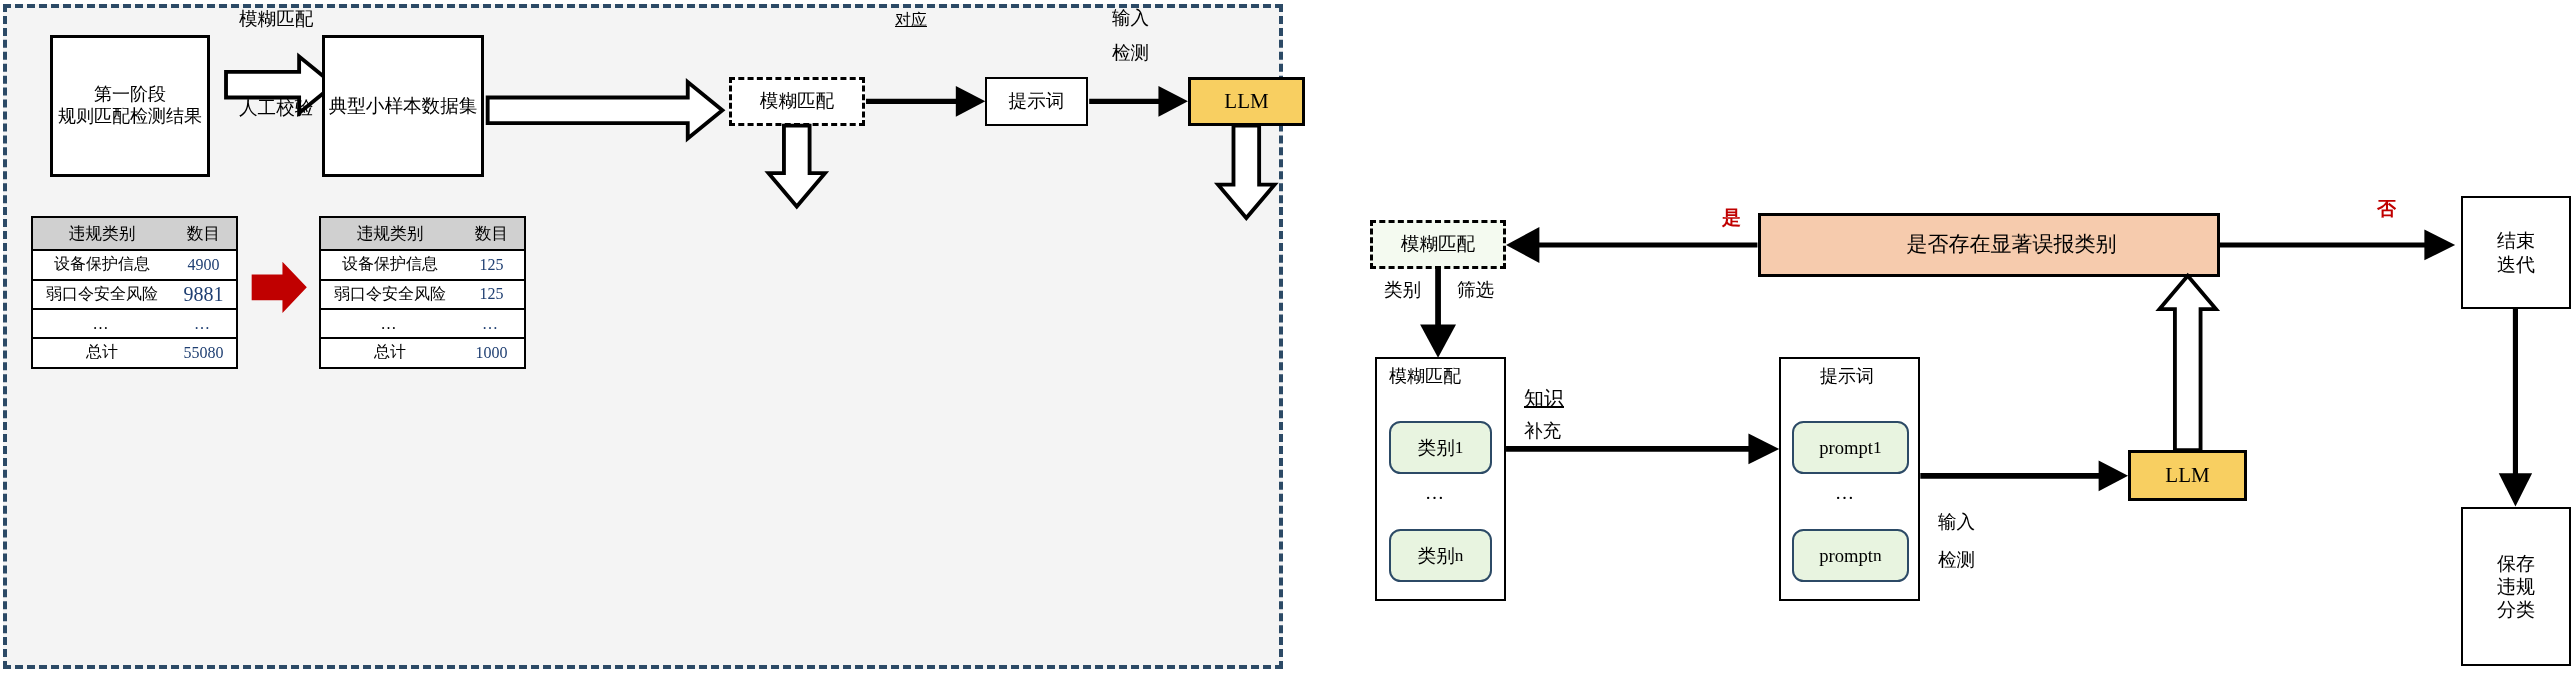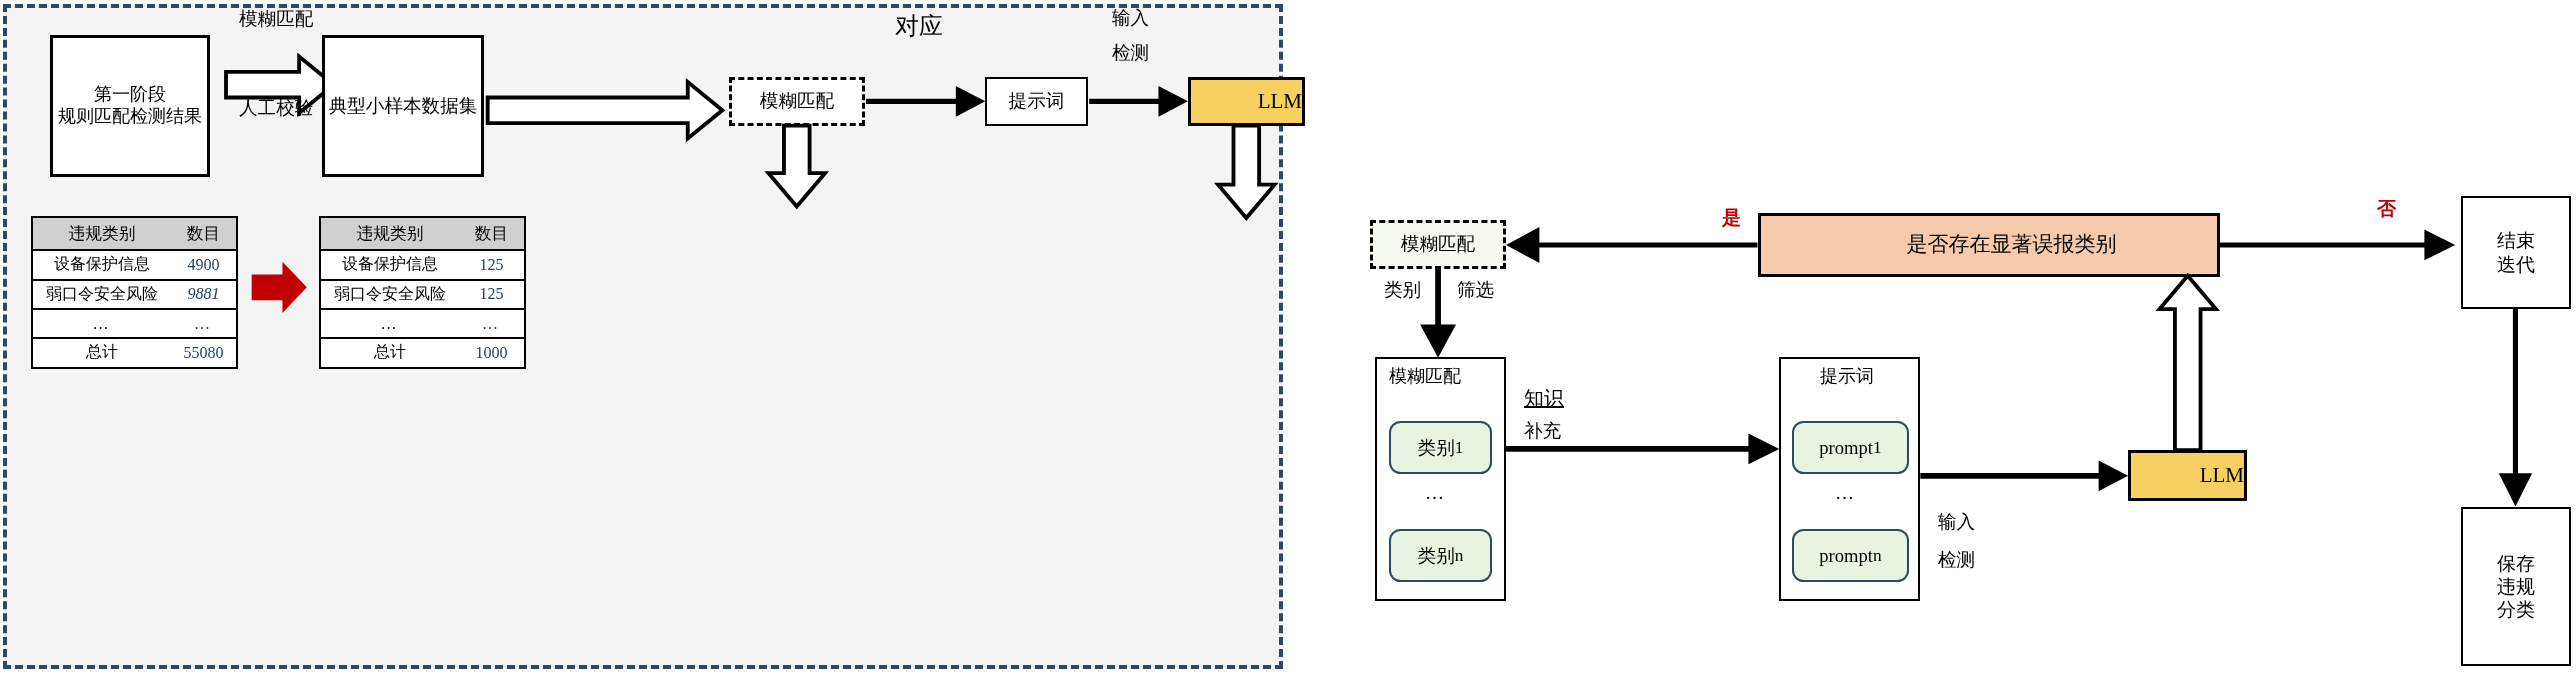--- a/index.html
+++ b/index.html
@@ -13,21 +13,21 @@
   }
 
   
   .box{
     position:absolute;box-sizing:border-box;background:#ffffff;
     border:3.2px solid #000;display:flex;align-items:center;justify-content:center;
     text-align:center;line-height:1.22;color:#000;
   }
   .box.dashed{border:3.2px dashed #000;}
   .box.solid-thin{border:2.6px solid #000;}
-  .box.yellow{background:#f8cf61;justify-content:flex-end;}
+  .box.yellow{background:#f8cf61;}
   .box.orange{background:#f6cbad;padding-left:45px;}
 
   
   .tbl{
     position:absolute;box-sizing:border-box;border:2.6px solid #000;background:#fff;
   }
   .tbl .row{display:flex;border-bottom:2.6px solid #000;box-sizing:border-box;}
   .tbl .row:last-child{border-bottom:none;}
   .tbl .row.head{background:#d0d0d0;}
   .tbl .c1{flex:0 0 68%;display:flex;align-items:center;justify-content:center;}
@@ -82,21 +82,21 @@
     <div class="row head" style="height:22%;">
       <div class="c1" style="font-size:16.7px;">违规类别</div>
       <div class="c2" style="font-size:16.7px;">数目</div>
     </div>
     <div class="row" style="height:20%;">
       <div class="c1" style="font-size:16px;">设备保护信息</div>
       <div class="c2" style="font-size:16px;">4900</div>
     </div>
     <div class="row" style="height:20%;">
       <div class="c1" style="font-size:16px;">弱口令安全风险</div>
-      <div class="c2" style="font-size:16px;font-style:italic;">9881</div>
+      <div class="c2" style="font-size:20px;">9881</div>
     </div>
     <div class="row" style="height:19%;">
       <div class="c1 dots" style="font-size:16px;">…</div>
       <div class="c2 dots" style="font-size:16px;">…</div>
     </div>
     <div class="row" style="height:19%;">
       <div class="c1" style="font-size:16px;">总计</div>
       <div class="c2" style="font-size:16px;">55080</div>
     </div>
   </div>
@@ -125,21 +125,21 @@
     <div class="row" style="height:19%;">
       <div class="c1" style="font-size:16px;">总计</div>
       <div class="c2" style="font-size:16px;">1000</div>
     </div>
   </div>
 
   <div class="box dashed" style="left:729px;top:77px;width:136px;height:49px;font-size:18.6px;background:#ffffff;">
     <span>模糊匹配</span>
   </div>
 
-  <div class="lbl" style="left:895px;top:10.3px;font-size:24px;">对应</div>
+  <div class="lbl" style="left:895px;top:10.3px;font-size:16px;text-decoration:underline;">对应</div>
 
   <div class="box solid-thin" style="left:985px;top:77px;width:103px;height:49px;font-size:18.6px;">
     <span>提示词</span>
   </div>
 
   <div class="lbl" style="left:1112px;top:5.1px;font-size:18.6px;">输入</div>
   <div class="lbl" style="left:1112px;top:40px;font-size:18.6px;">检测</div>
 
   <div class="box yellow" style="left:1188px;top:77px;width:117px;height:49px;font-size:21px;">
     <span>LLM</span>

